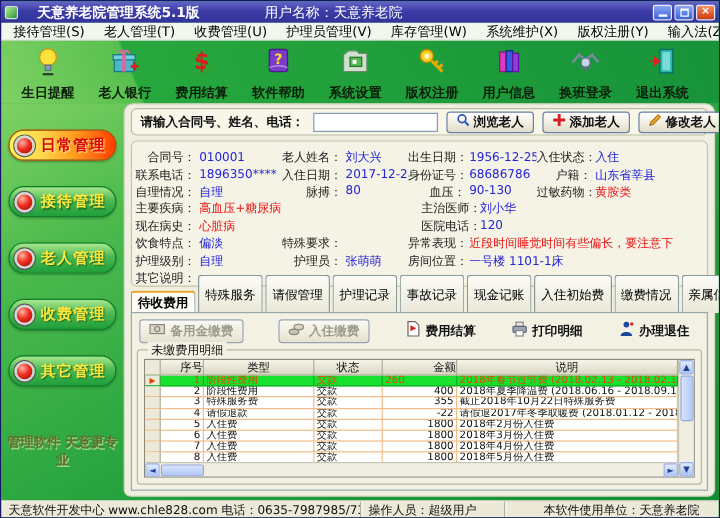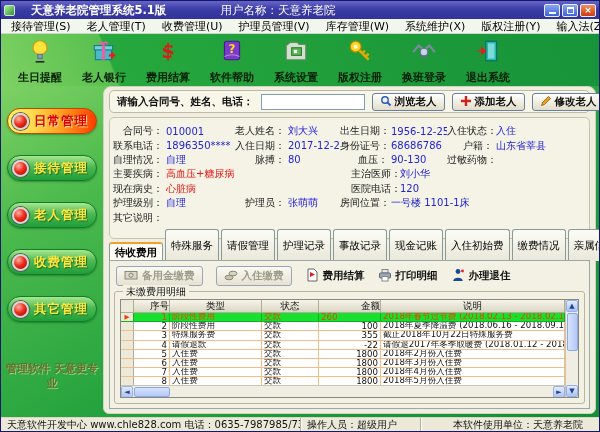--- a/index.html
+++ b/index.html
@@ -92,21 +92,21 @@
   .tab { height:32px; padding:0 5px; font-size:10.5px; display:flex; align-items:center;
          border:1px solid #8a9a9a; border-bottom:none; border-radius:3px 3px 0 0;
          background:linear-gradient(180deg,#fcfcf6,#e9e7d8); white-space:nowrap; cursor:default; }
   .tab.active { height:19px; background:#fdfdf6; border-top:2px solid #efa02f; font-weight:bold;margin-top:27px; }
 
   .tabpanel { position:absolute; left:5px; right:5px; top:173px; bottom:4px;
               border:1px solid #9aa8a8; background:#f2f1e3; }
 
   
   .actions { position:absolute; left:6px; right:6px; top:2px; height:25px;
-             display:flex; align-items:center; gap:13px; }
+             display:flex; align-items:center; gap:29px; }
   .act { display:flex; align-items:center; gap:4px; font-size:10.5px; font-weight:bold;
          color:#101010; white-space:nowrap; cursor:default; }
   .act svg { width:14px; height:14px; }
   .act.btn { border:1px solid #9aa4b8; border-radius:3px; height:20px; padding:0 7px;
              background:linear-gradient(180deg,#fbfaf2,#e6e2d1); }
   .act.disabled { color:#9c9c8c; }
 
   
   .fieldset { position:absolute; left:4px; right:4px; top:30px; bottom:4px;
               border:1px solid #b9b7a0; border-radius:3px; }
@@ -236,20 +236,28 @@
     <div class="tool-item">
       <span><svg viewBox="0 0 24 24">
             <circle cx="8" cy="8" r="5" fill="#ffd020" stroke="#b88a00"></circle>
             <circle cx="8" cy="8" r="2" fill="#fff8d0"></circle>
             <path d="M11.5 11.5l8.5 8.5M17 17l3-2.5M14 14l2.5-2.2" stroke="#e0a800" stroke-width="2.4" fill="none"></path>
           </svg></span>
       <span class="tool-label">版权注册</span>
     </div>
     <div class="tool-item">
       <span><svg viewBox="0 0 24 24">
+            <rect x="5" y="5" width="5" height="15" fill="#e038c0" stroke="#901880"></rect>
+            <rect x="10" y="4" width="5" height="16" fill="#3858e0" stroke="#182890"></rect>
+            <rect x="15" y="6" width="4.5" height="14" fill="#9838e0" stroke="#5818a0"></rect>
+          </svg></span>
+      <span class="tool-label">用户信息</span>
+    </div>
+    <div class="tool-item">
+      <span><svg viewBox="0 0 24 24">
             <path d="M2 13l5-6 5 4 5-4 5 6" stroke="#7a8aa0" stroke-width="2" fill="none"></path>
             <circle cx="12" cy="13" r="3.5" fill="#c8d4e8" stroke="#60708a"></circle>
             <path d="M8 16l4 3 4-3" stroke="#60708a" fill="none"></path>
           </svg></span>
       <span class="tool-label">换班登录</span>
     </div>
     <div class="tool-item">
       <span><svg viewBox="0 0 24 24">
             <rect x="10" y="3" width="10" height="18" fill="#28b8b0" stroke="#0a6a66"></rect>
             <rect x="12" y="5" width="6" height="14" fill="#7adcd4"></rect>
@@ -336,32 +344,41 @@
           <span class="fv w4v">山东省莘县</span>
         </div>
         <div class="frow">
           <span class="fl w1l">自理情况：</span>
           <span class="fv w1v">自理</span>
           <span class="fl w2l">脉搏：</span>
           <span class="fv w2v">80</span>
           <span class="fl w3l">血压：</span>
           <span class="fv w3v">90-130</span>
           <span class="fl w4l">过敏药物：</span>
+          <span class="fv w4v red">黄胺类</span>
         </div>
         <div class="frow">
           <span class="fl w1l">主要疾病：</span>
           <span class="fv red span-rest">高血压+糖尿病</span>
           <span class="fl w4l">主治医师：</span>
           <span class="fv w4v">刘小华</span>
         </div>
         <div class="frow">
           <span class="fl w1l">现在病史：</span>
           <span class="fv red span-rest">心脏病</span>
           <span class="fl w4l">医院电话：</span>
           <span class="fv w4v">120</span>
+        </div>
+        <div class="frow">
+          <span class="fl w1l">饮食特点：</span>
+          <span class="fv w1v">偏淡</span>
+          <span class="fl w2l">特殊要求：</span>
+          <span class="fv w2v"></span>
+          <span class="fl w3l">异常表现：</span>
+          <span class="fv red span-rest">近段时间睡觉时间有些偏长，要注意下</span>
         </div>
         <div class="frow">
           <span class="fl w1l">护理级别：</span>
           <span class="fv w1v">自理</span>
           <span class="fl w2l">护理员：</span>
           <span class="fv w2v">张萌萌</span>
           <span class="fl w3l">房间位置：</span>
           <span class="fv span-rest">一号楼 1101-1床</span>
         </div>
         <div class="frow">
@@ -447,21 +464,21 @@
                     <div class="td c-status">交款</div>
                     <div class="td c-amt">260</div>
                     <div class="td c-desc">2018年春节过节费 (2018.02.13 - 2018.02.17)</div>
                   </div>
 
                   <div class="tr">
                     <div class="td c-sel"></div>
                     <div class="td c-idx">2</div>
                     <div class="td c-type">阶段性费用</div>
                     <div class="td c-status">交款</div>
-                    <div class="td c-amt">100</div>
+                    <div class="td c-amt">400</div>
                     <div class="td c-desc">2018年夏季降温费 (2018.06.16 - 2018.09.16)</div>
                   </div>
 
                   <div class="tr">
                     <div class="td c-sel"></div>
                     <div class="td c-idx">3</div>
                     <div class="td c-type">特殊服务费</div>
                     <div class="td c-status">交款</div>
                     <div class="td c-amt">355</div>
                     <div class="td c-desc">截止2018年10月22日特殊服务费</div>

